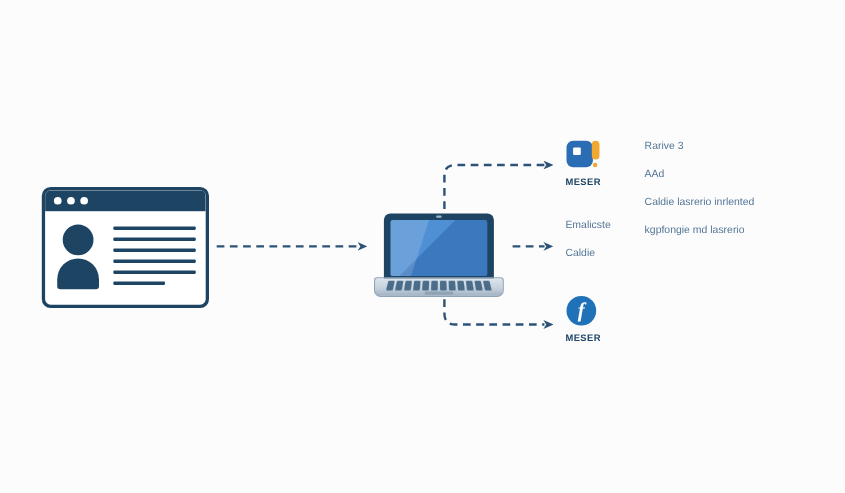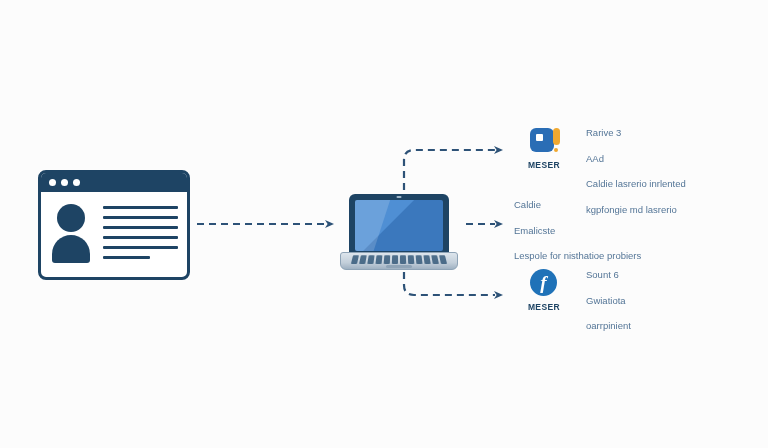--- a/index.html
+++ b/index.html
@@ -187,21 +187,20 @@
     gap: 12px;
   }
   #row-0 { left: 514px; top: 126px; }
   #row-1 { left: 514px; top: 198px; }
   #row-2 { left: 514px; top: 268px; }
 
   .icon-col {
     width: 60px;
     display: flex;
     flex-direction: column;
-    align-items: center;
     flex: 0 0 auto;
   }
   .icon-badge {
     width: 30px;
     height: 30px;
     position: relative;
   }
   .icon-label {
     margin-top: 4px;
     font-size: 8.5px;
@@ -377,33 +376,27 @@
   <div class="desc-col">
     <div class="desc-line">Rarive 3</div>
     <div class="desc-line">AAd</div>
     <div class="desc-line">Caldie lasrerio inrlented</div>
     <div class="desc-line">kgpfongie md lasrerio</div>
   </div>
 </div>
 
 <div class="output-row" id="row-1">
   <div class="desc-col">
+    <div class="desc-line">Emalicste</div>
     <div class="desc-line">Caldie</div>
-    <div class="desc-line">Emalicste</div>
-    <div class="desc-line">Lespole for nisthatioe probiers</div>
   </div>
 </div>
 
 <div class="output-row" id="row-2">
   <div class="icon-col">
     <div class="icon-badge">
       <span class="ic-circle">
         <span class="ic-circle-glyph">f</span>
       </span>
     </div>
     <div class="icon-label">MESER</div>
   </div>
-  <div class="desc-col">
-    <div class="desc-line">Sount 6</div>
-    <div class="desc-line">Gwiatiota</div>
-    <div class="desc-line">oarrpinient</div>
-  </div>
 </div>
 
 </body></html>

